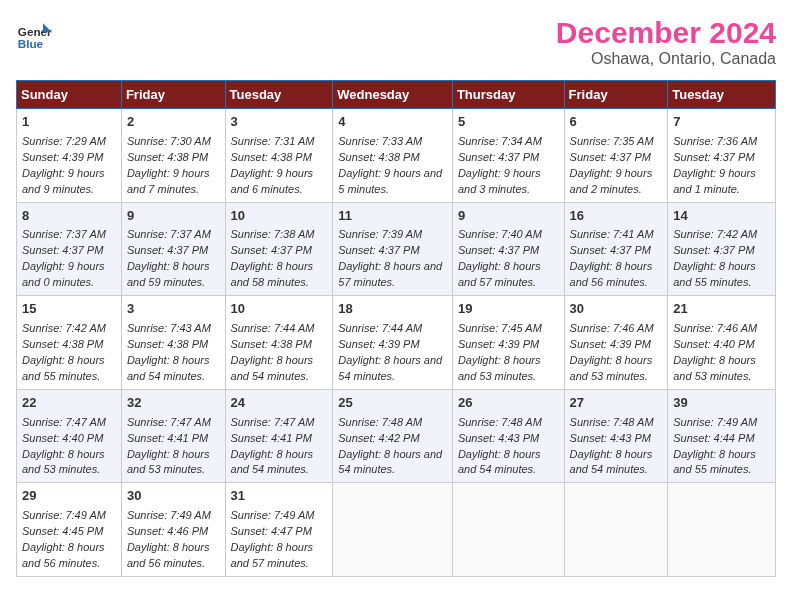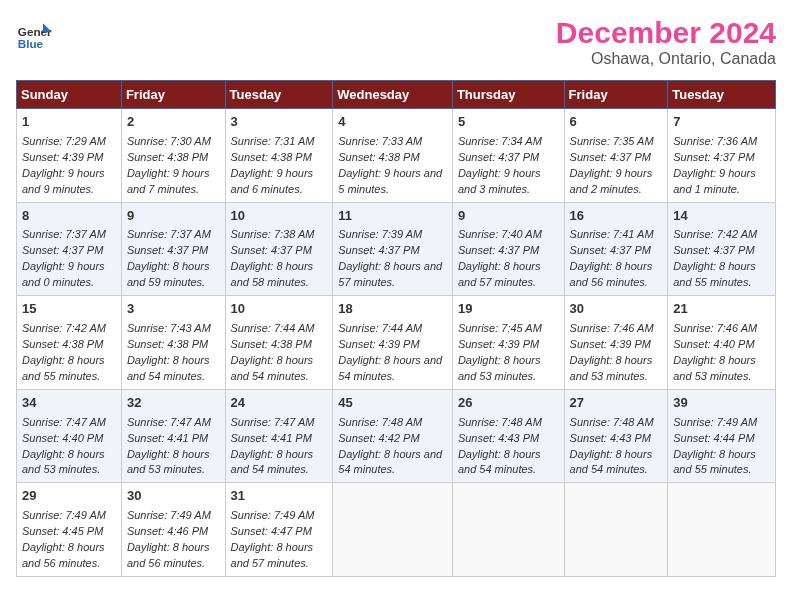--- a/index.html
+++ b/index.html
@@ -193,33 +193,33 @@
           <span class="day-num">30</span>
           <div class="day-info">Sunrise: 7:46 AM<br>Sunset: 4:39 PM<br>Daylight: 8 hours and 53 minutes.</div>
         </td>
         <td>
           <span class="day-num">21</span>
           <div class="day-info">Sunrise: 7:46 AM<br>Sunset: 4:40 PM<br>Daylight: 8 hours and 53 minutes.</div>
         </td>
       </tr>
       <tr>
         <td>
-          <span class="day-num">34</span>
+          <span class="day-num">22</span>
           <div class="day-info">Sunrise: 7:47 AM<br>Sunset: 4:40 PM<br>Daylight: 8 hours and 53 minutes.</div>
         </td>
         <td>
           <span class="day-num">32</span>
           <div class="day-info">Sunrise: 7:47 AM<br>Sunset: 4:41 PM<br>Daylight: 8 hours and 53 minutes.</div>
         </td>
         <td>
           <span class="day-num">24</span>
           <div class="day-info">Sunrise: 7:47 AM<br>Sunset: 4:41 PM<br>Daylight: 8 hours and 54 minutes.</div>
         </td>
         <td>
-          <span class="day-num">45</span>
+          <span class="day-num">25</span>
           <div class="day-info">Sunrise: 7:48 AM<br>Sunset: 4:42 PM<br>Daylight: 8 hours and 54 minutes.</div>
         </td>
         <td>
           <span class="day-num">26</span>
           <div class="day-info">Sunrise: 7:48 AM<br>Sunset: 4:43 PM<br>Daylight: 8 hours and 54 minutes.</div>
         </td>
         <td>
           <span class="day-num">27</span>
           <div class="day-info">Sunrise: 7:48 AM<br>Sunset: 4:43 PM<br>Daylight: 8 hours and 54 minutes.</div>
         </td>

